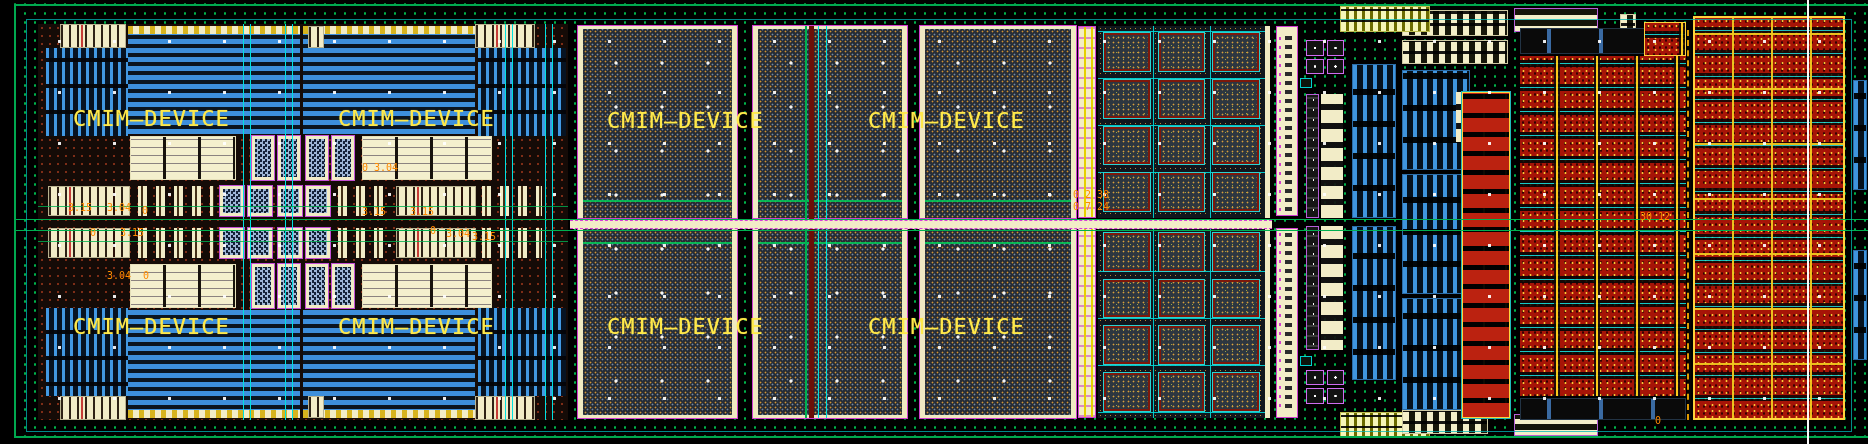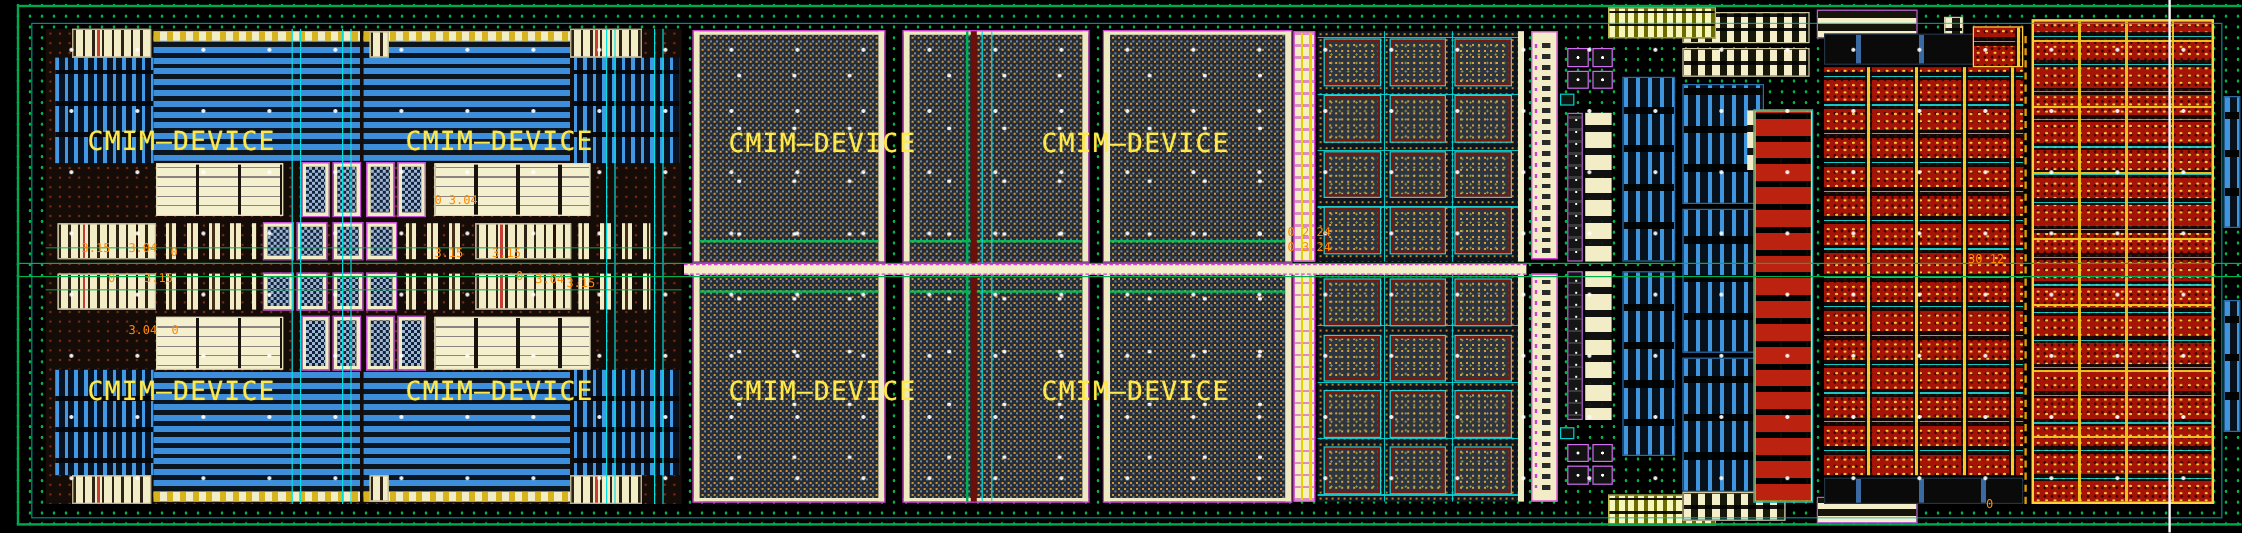--- a/index.html
+++ b/index.html
@@ -324,22 +324,22 @@
       <span class="ann" style="left: 80px; top: 228px;">0</span>
       <span class="ann" style="left: 110px; top: 228px;">3.15</span>
       <span class="ann" style="left: 97px; top: 271px;">3.04</span>
       <span class="ann" style="left: 133px; top: 271px;">0</span>
       <span class="ann" style="left: 352px; top: 163px;">0 3.04</span>
       <span class="ann" style="left: 352px; top: 207px;">3.15</span>
       <span class="ann" style="left: 400px; top: 207px;">3.15</span>
       <span class="ann" style="left: 420px; top: 226px;">0</span>
       <span class="ann" style="left: 436px; top: 229px;">3.04</span>
       <span class="ann" style="left: 462px; top: 232px;">3.15</span>
-      <span class="ann" style="left: 1063px; top: 190px;">0 2 24</span>
-      <span class="ann" style="left: 1063px; top: 202px;">0 3 24</span>
+      <span class="ann" style="left: 1063px; top: 190px;">0 2 38</span>
+      <span class="ann" style="left: 1063px; top: 202px;">0 7 24</span>
       <span class="ann" style="left: 1630px; top: 212px;">30 12</span>
       <span class="ann" style="left: 1645px; top: 416px;">0</span>
     </div>
 <div class="abs vbars" style="left: 1392px; top: 10px; width: 106px; height: 26px; z-index: 12;"></div>
     <div class="abs vbars" style="left: 1392px; top: 40px; width: 106px; height: 24px; z-index: 12;"></div>
     <div class="abs rbars" style="left: 1504px; top: 8px; width: 84px; height: 24px; z-index: 12;"></div>
     <div class="abs rbars" style="left: 1522px; top: 36px; width: 46px; height: 16px; z-index: 12;"></div>
     <div class="abs vbars" style="left: 1610px; top: 14px; width: 16px; height: 22px; z-index: 12;"></div>
     <div class="abs vbars yellow" style="left: 1330px; top: 6px; width: 90px; height: 26px; z-index: 12;"></div>
     <div class="abs vbars yellow" style="left: 1330px; top: 412px; width: 90px; height: 26px; z-index: 12;"></div>

